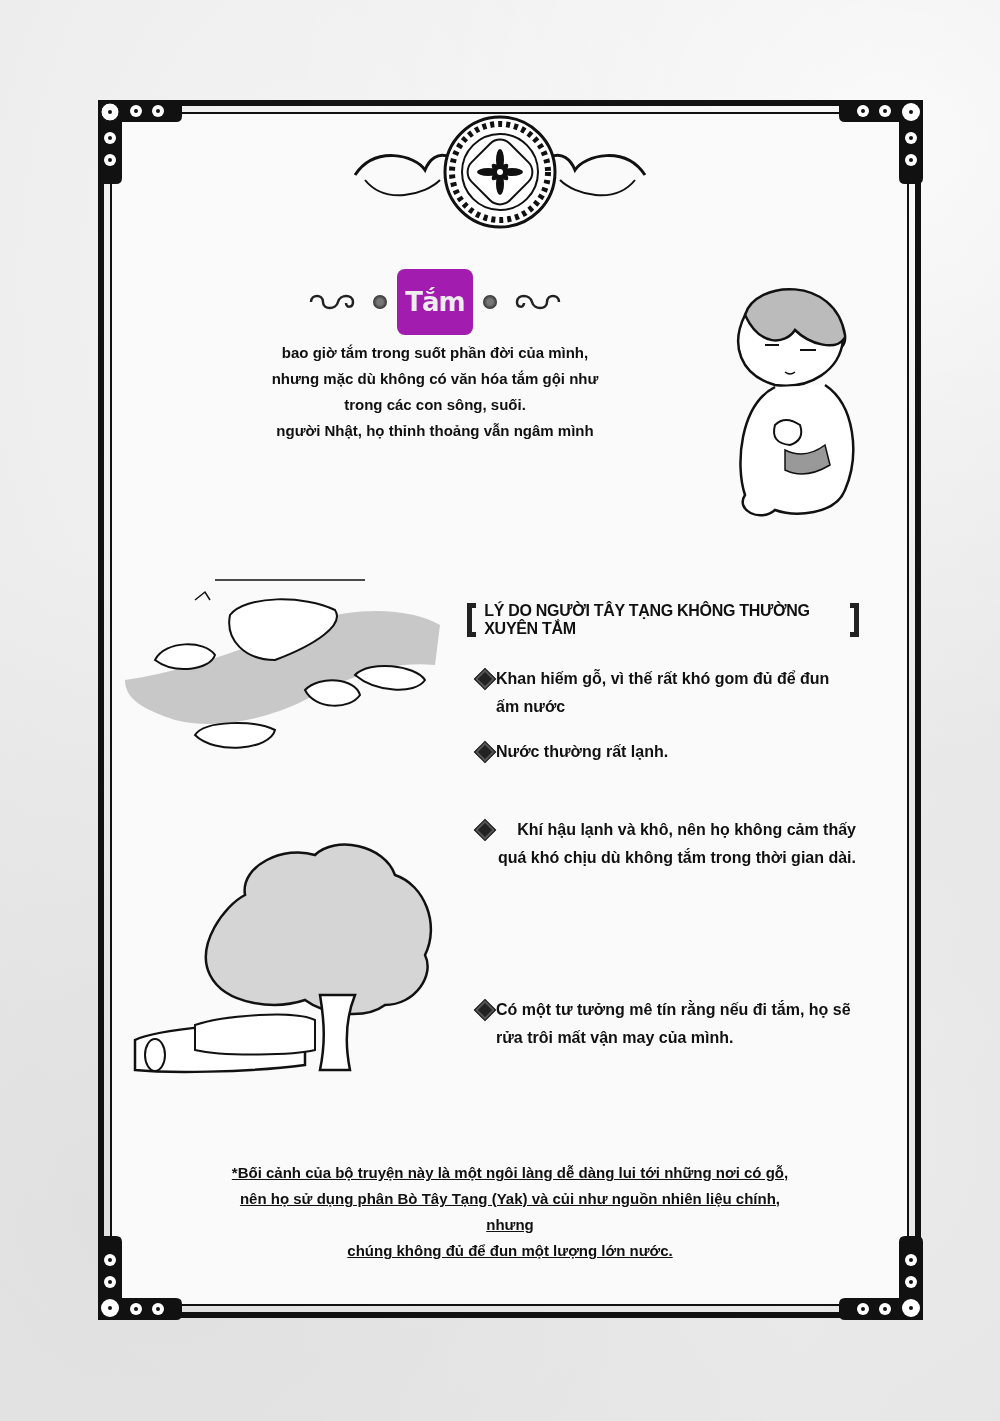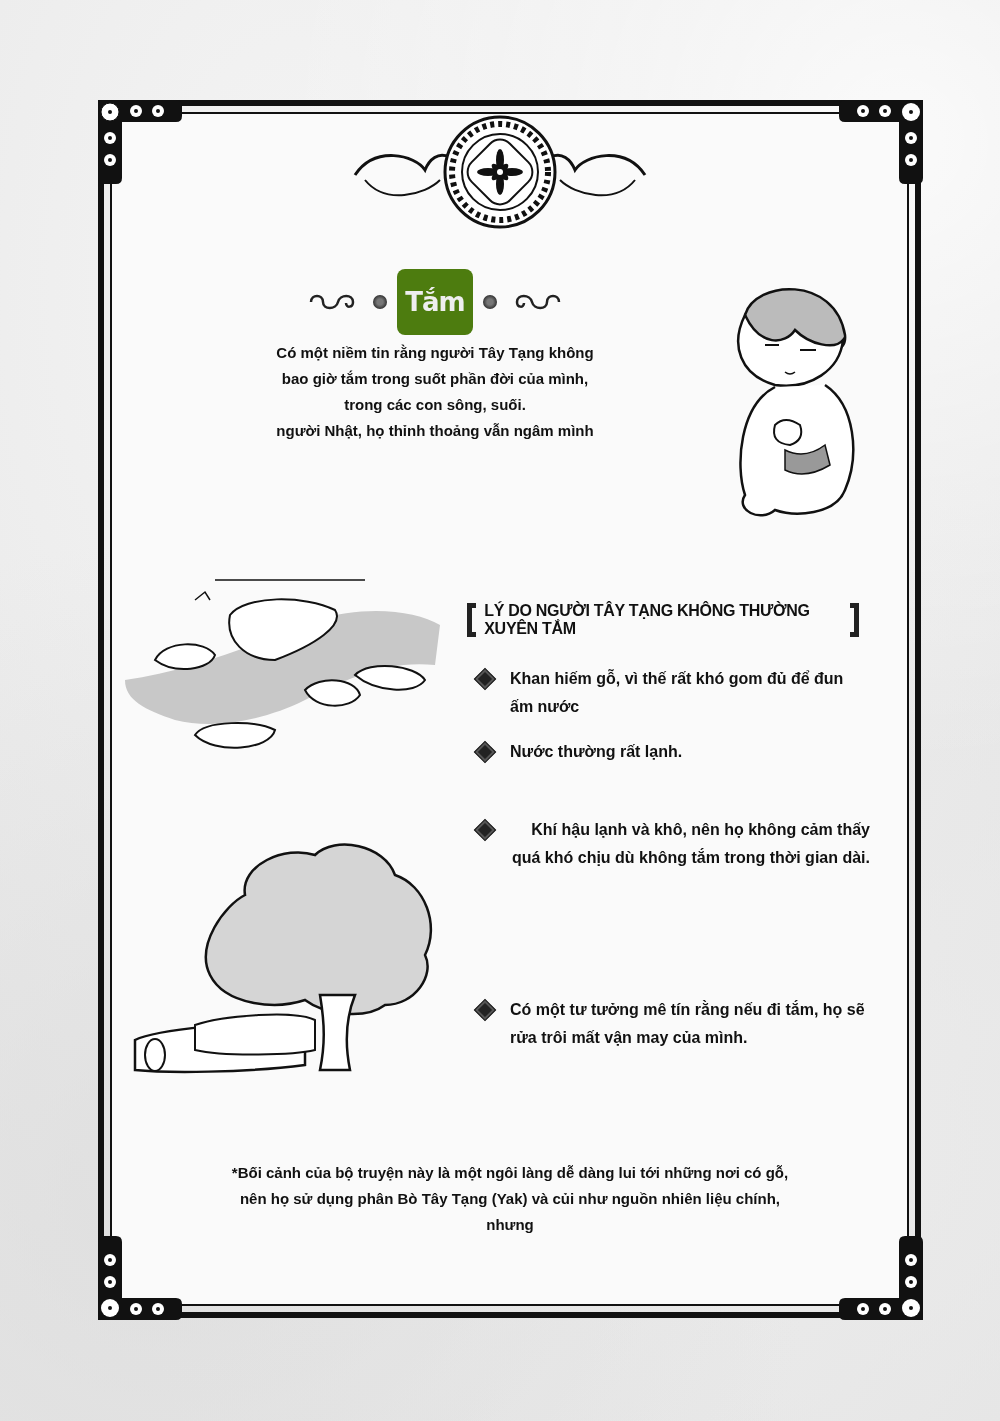--- a/index.html
+++ b/index.html
@@ -41,21 +41,21 @@
 
     
     .title-row {
       position: absolute; left: 300px; top: 282px; width: 270px; height: 40px;
       display: flex; align-items: center; justify-content: center; gap: 10px;
     }
     .swirl { width: 55px; height: 22px; }
     .dot-flower { width: 14px; height: 14px; border-radius: 50%; background: radial-gradient(circle, #777 30%, #333 70%); }
     .title-text {
       font-family: "DejaVu Sans", sans-serif; font-weight: bold; font-size: 26px;
-      color: #eee; background: #4d7c0f; padding: 16px 8px; border-radius: 8px;
+      color: #eee; background: #a21caf; padding: 16px 8px; border-radius: 8px;
       line-height: 34px; letter-spacing: -1px;
     }
 
     .intro {
       position: absolute; left: 270px; top: 340px; width: 330px;
       text-align: center; font-size: 15px; line-height: 26px; font-weight: bold;
     }
 
     .baby { position: absolute; left: 715px; top: 275px; width: 170px; height: 250px; }
     .stream { position: absolute; left: 115px; top: 570px; width: 330px; height: 190px; }
@@ -67,32 +67,32 @@
       display: flex; align-items: center; gap: 8px;
       font-weight: bold; font-size: 16px; letter-spacing: -0.3px;
     }
     .bracket {
       width: 10px; height: 34px; border: 5px solid #222; background: transparent;
     }
     .bracket.left { border-right: none; }
     .bracket.right { border-left: none; }
 
     .reason {
-      position: absolute; left: 478px; display: flex; gap: 18px;
+      position: absolute; left: 478px; display: flex; gap: 4px;
       font-size: 16px; font-weight: bold; line-height: 28px;
     }
     .diamond {
       width: 14px; height: 14px; transform: rotate(45deg); background: #222;
       border: 2px solid #555; box-shadow: 0 0 0 1px #000; margin-top: 7px; flex-shrink: 0;
     }
     .reason-text { width: 360px; }
 
     .footnote {
       position: absolute; left: 230px; top: 1160px; width: 560px;
-      text-align: center; font-size: 15px; line-height: 26px; font-weight: bold;
+      text-align: center; font-size: 15px; line-height: 26px; font-weight: bold; text-decoration: underline;
     }
   </style>
 </head>
 <body>
 
 <div class="page-bg"></div>
 
 <div class="frame-outer"></div>
 <div class="frame-inner"></div>
 
@@ -185,22 +185,22 @@
   </svg>
   <div class="dot-flower"></div>
   <span class="title-text">Tắm</span>
   <div class="dot-flower"></div>
   <svg class="swirl" viewBox="0 0 55 22" style="transform:scaleX(-1)">
     <path d="M3 11 C3 3 15 3 15 11 C15 19 28 19 30 11 C32 3 45 3 45 11 C45 17 38 17 38 12" fill="none" stroke="#222" stroke-width="2.5"></path>
   </svg>
 </div>
 
 <div class="intro">
-  <div>Có một niềm tin rằng người Tây Tạng không</div>
   <div>bao giờ tắm trong suốt phần đời của mình,</div>
+  <div>nhưng mặc dù không có văn hóa tắm gội như</div>
   <div>trong các con sông, suối.</div>
   <div>người Nhật, họ thỉnh thoảng vẫn ngâm mình</div>
 </div>
 
 <div class="baby">
   <svg viewBox="0 0 170 250">
     <path d="M30 40 C40 5 120 0 130 60 C132 80 110 75 100 72 L40 78 Z" fill="#bbb" stroke="#111" stroke-width="2.5"></path>
     <path d="M30 40 C15 70 25 100 60 110 C95 115 125 95 128 65 C120 75 95 70 80 55 C70 70 45 72 30 40 Z" fill="#fff" stroke="#111" stroke-width="2.5"></path>
     <path d="M50 70 h14 M85 75 h16" stroke="#111" stroke-width="2"></path>
     <path d="M70 97 q5 4 10 0" stroke="#111" stroke-width="1.5" fill="none"></path>
@@ -251,13 +251,14 @@
   <div class="reason-text">Khí hậu lạnh và khô, nên họ không cảm thấy quá khó chịu dù không tắm trong thời gian dài.</div>
 </div>
 <div class="reason" style="top:960px;margin-top:36px;">
   <div class="diamond"></div>
   <div class="reason-text">Có một tư tưởng mê tín rằng nếu đi tắm, họ sẽ rửa trôi mất vận may của mình.</div>
 </div>
 
 <div class="footnote">
   <div>*Bối cảnh của bộ truyện này là một ngôi làng dễ dàng lui tới những nơi có gỗ,</div>
   <div>nên họ sử dụng phân Bò Tây Tạng (Yak) và củi như nguồn nhiên liệu chính, nhưng</div>
+  <div>chúng không đủ để đun một lượng lớn nước.</div>
 </div>
 
 </body></html>

